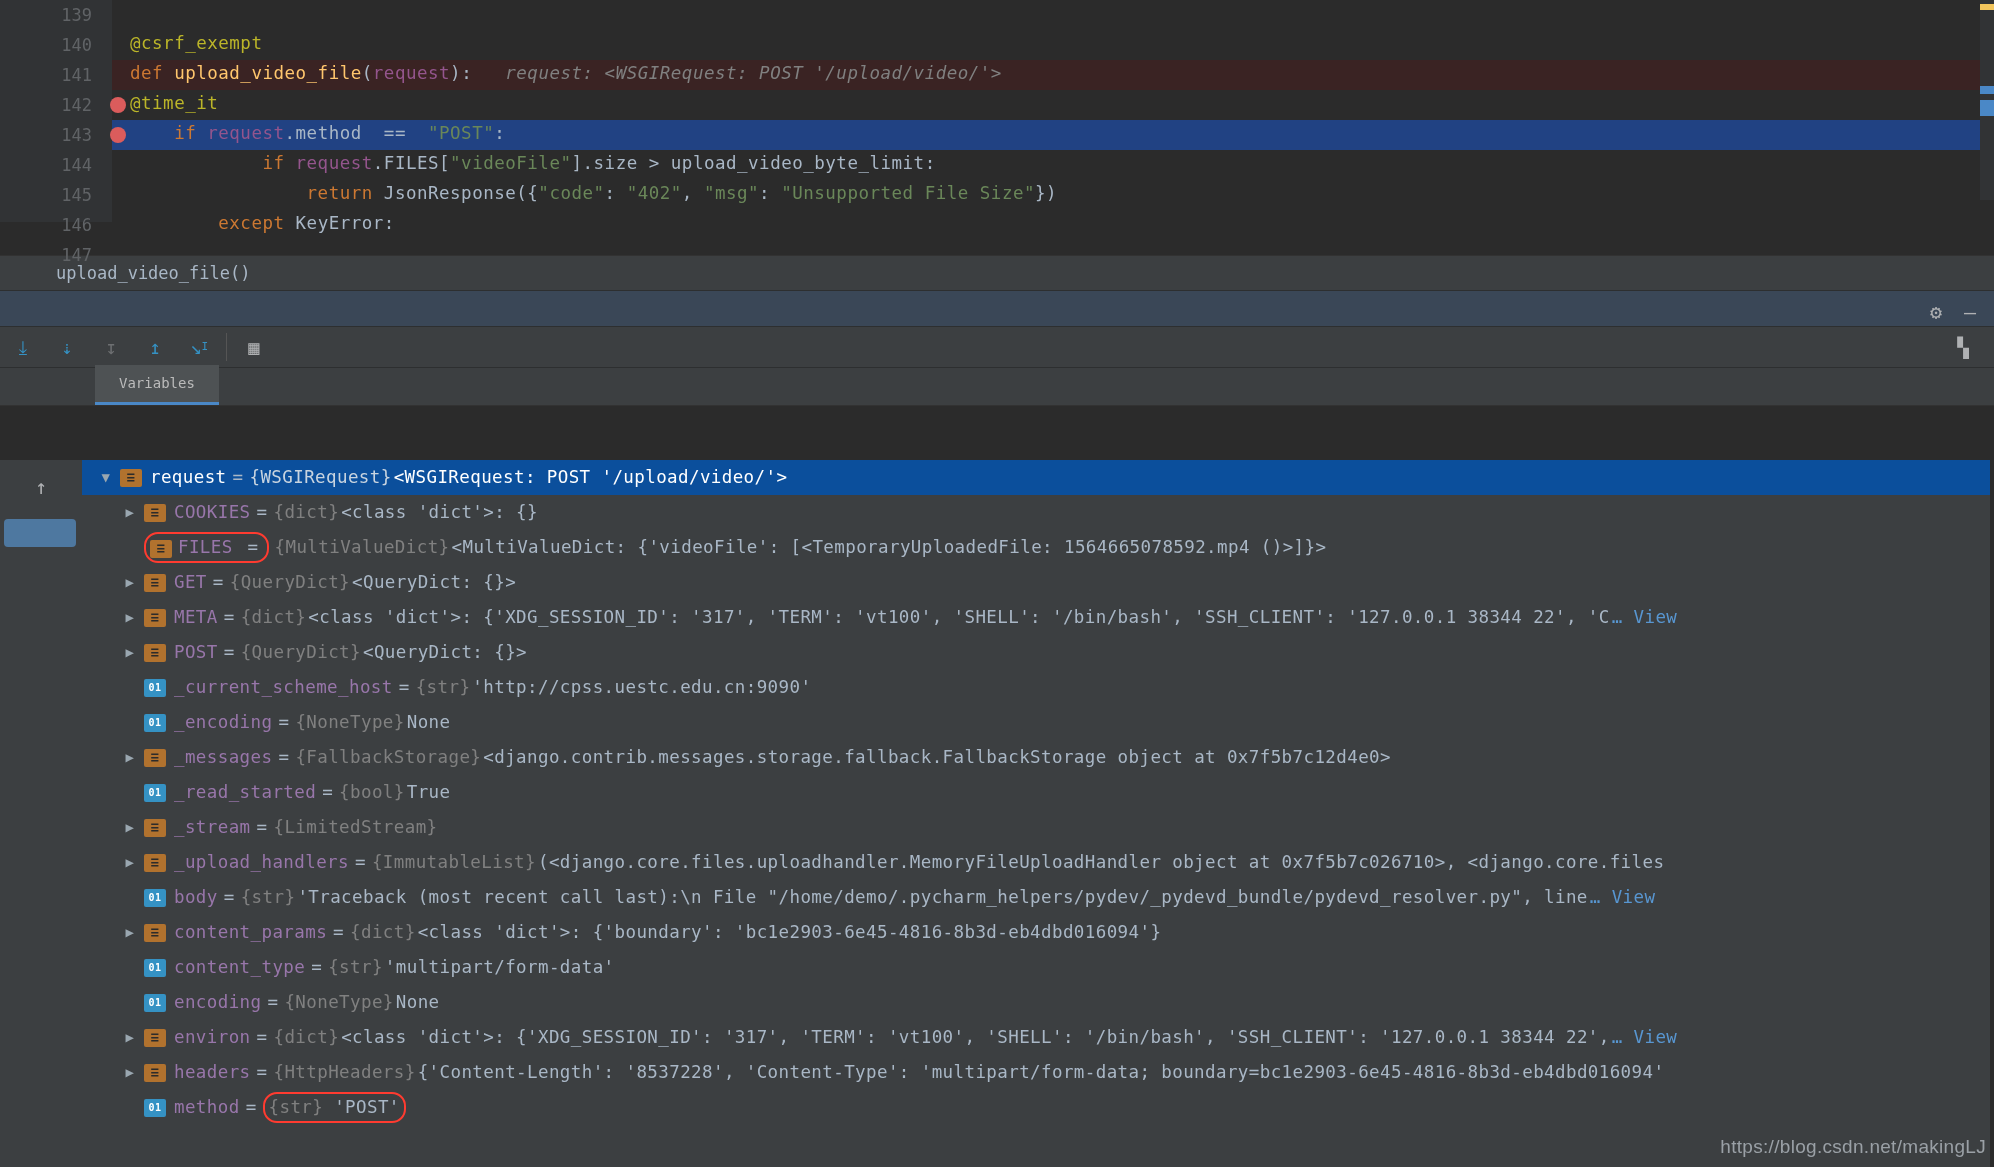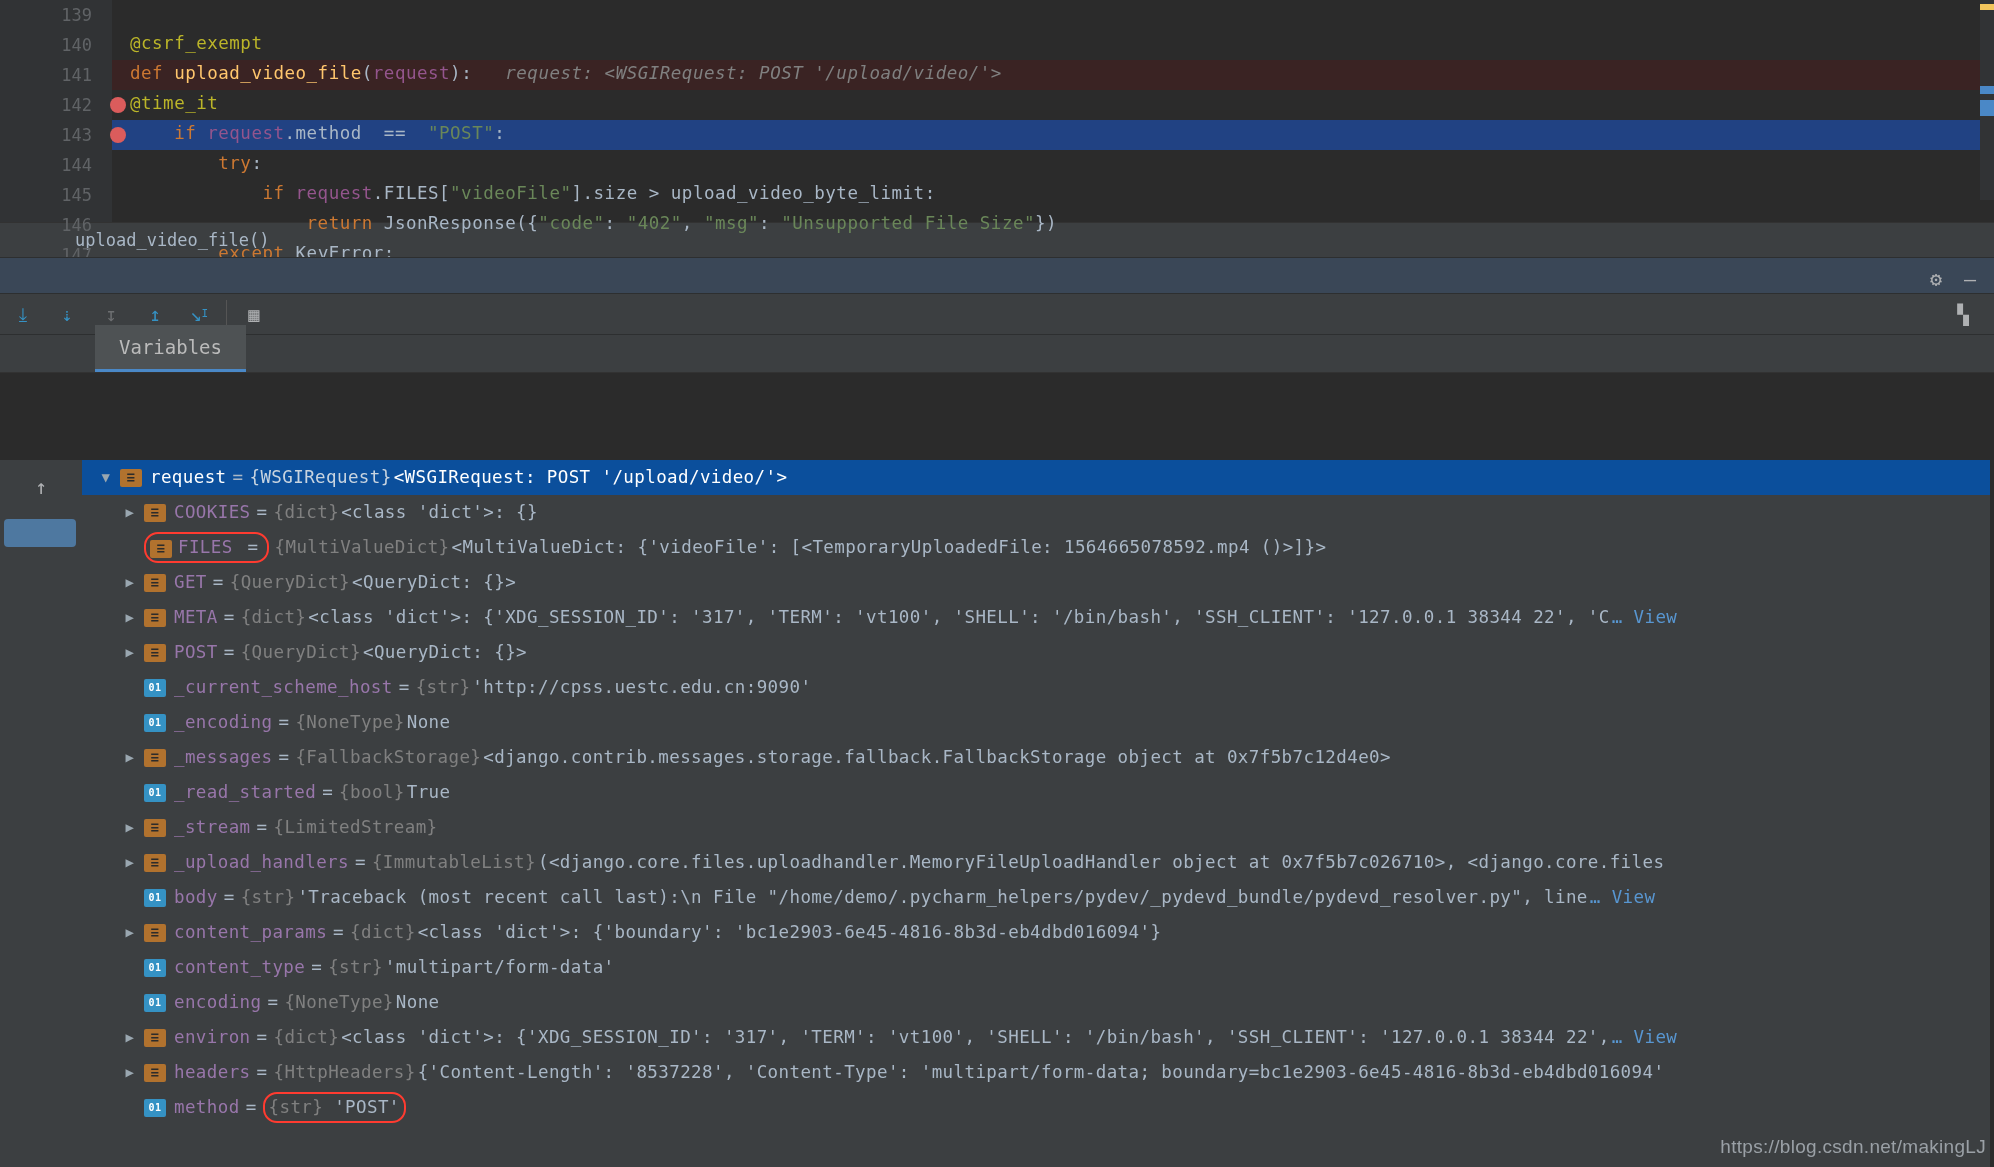--- a/index.html
+++ b/index.html
@@ -60,22 +60,23 @@
 .cmt{color:#808080;font-style:italic;}
 .op {color:#a9b7c6;}
 .self{color:#94558d;}
 .id {color:#a9b7c6;}
 .breadcrumb{
   height:35px;
   background:#3c3f41;
   border-top:1px solid #323232;
   color:#a9b7c6;
   font-size:17px;
-  padding-left:75px;
+  padding-left:56px;
   line-height:35px;
+  margin-top:33px;
 }
 .panel-title{
   height:36px;
   background:#3a4757;
   border-top:1px solid #2d2f30;
   position:relative;
 }
 .panel-title .ctl{
   position:absolute;
   right:18px;top:6px;
@@ -107,21 +108,21 @@
   display:flex;
   align-items:flex-end;
   padding-left:95px;
   border-bottom:1px solid #323232;
 }
 .tabbar .tab{
   padding:8px 24px 8px 24px;
   color:#bbbbbb;
   border-bottom:3px solid #4a88c7;
   background:#4e5254;
-  font-size:19px;
+  font-size:14px;
 }
 .vars{
   position:absolute;
   top:460px;
   left:0;
   right:4px;
   bottom:0;
   display:flex;
 }
 .vars-left{
@@ -225,21 +226,20 @@
     <div class="ln">146</div>
     <div class="ln">147</div>
   </div>
   <div class="fold-col"></div>
   <div class="code">
     <div class="l"></div>
     <div class="l"><span class="ann">@csrf_exempt</span></div>
     <div class="l l142"><span class="kw1">def </span><span class="fn">upload_video_file</span><span class="par">(</span><span class="self">request</span><span class="par">):   </span><span class="cmt">request: &lt;WSGIRequest: POST '/upload/video/'&gt;</span></div>
     <div class="l"><span class="ann">@time_it</span></div>
     <div class="l l143">    <span class="kw1">if </span><span class="self">request</span><span class="id">.method  </span><span class="op">==</span><span>  </span><span class="str">"POST"</span><span class="par">:</span></div>
-    <div class="l">        <span class="kw1">try</span><span class="par">:</span></div>
     <div class="l">            <span class="kw1">if </span><span class="self">request</span><span class="id">.FILES[</span><span class="str">"videoFile"</span><span class="id">].size &gt; upload_video_byte_limit:</span></div>
     <div class="l">                <span class="kw1">return </span><span class="id">JsonResponse</span><span class="par">({</span><span class="str">"code"</span><span class="par">: </span><span class="str">"402"</span><span class="par">, </span><span class="str">"msg"</span><span class="par">: </span><span class="str">"Unsupported File Size"</span><span class="par">})</span></div>
     <div class="l">        <span class="kw1">except </span><span class="id">KeyError</span><span class="par">:</span></div>
   </div>
   <div class="stripe">
     <div class="m" style="top:4px;background:#f2c55c"></div>
     <div class="m" style="top:86px;background:#4a88c7;height:8px"></div>
     <div class="m" style="top:100px;background:#4a88c7;height:16px"></div>
   </div>
 </div>

